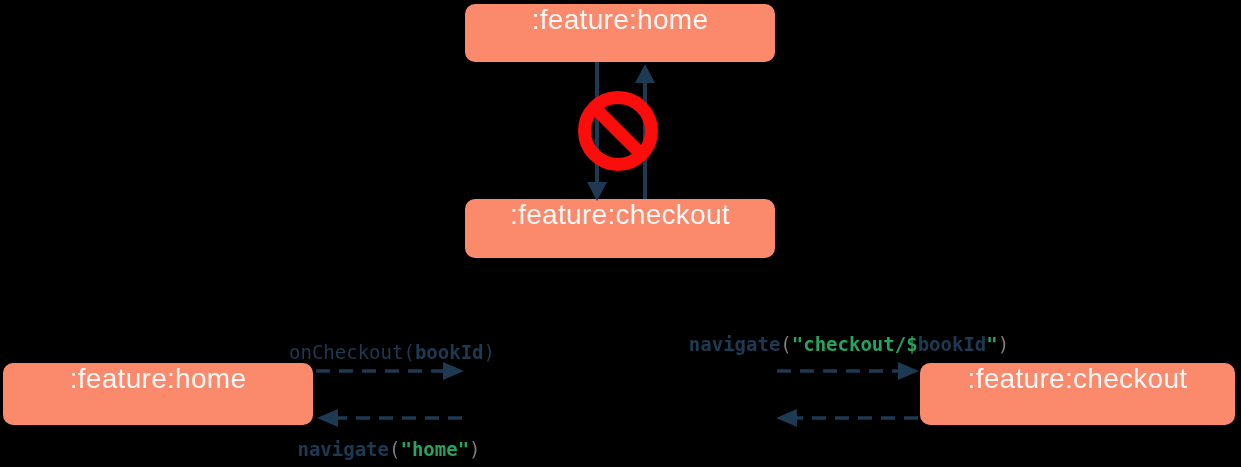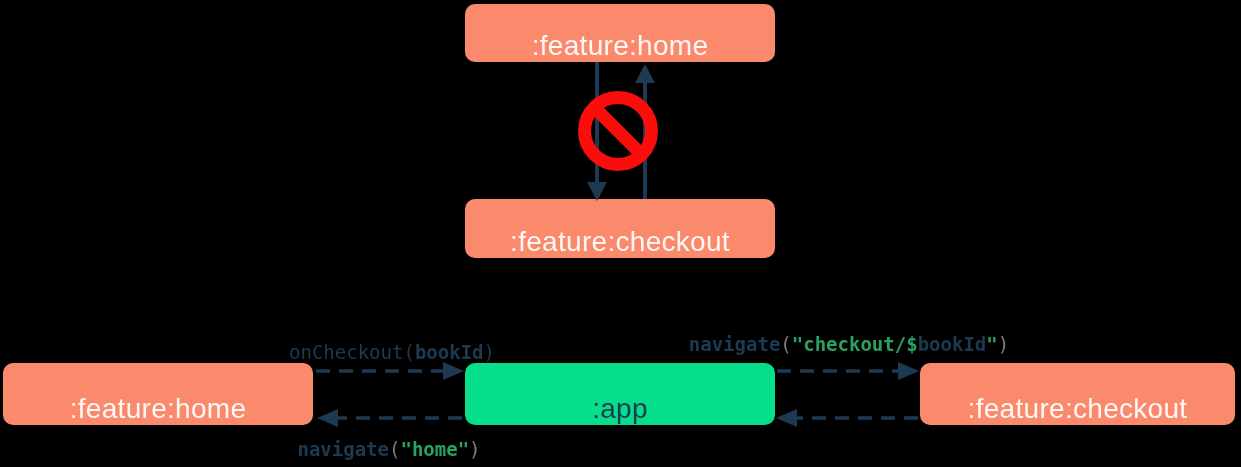--- a/index.html
+++ b/index.html
@@ -9,21 +9,21 @@
     width: 1241px;
     height: 467px;
     background: #000000;
     overflow: hidden;
     font-family: "Liberation Sans", sans-serif;
   }
   .node {
     position: absolute;
     border-radius: 10px;
     display: flex;
-    align-items: flex-end;
+    align-items: flex-start;
     justify-content: center;
     font-size: 28px;
     letter-spacing: 0.3px;
     white-space: nowrap;
   }
   .node-feature { background: #FB8A6D; color: #FEF8F6; }
   .node-app     { background: #05DE8B; color: #1D3A52; font-weight: 500; }
 
   
   #top-home     { left: 465px; top: 4px;   width: 310px; height: 58px; }
@@ -68,23 +68,20 @@
   </div>
 
   <div class="node node-feature" id="top-checkout">
     <span>:feature:checkout</span>
   </div>
 
   <div class="node node-feature" id="bot-home">
     <span>:feature:home</span>
   </div>
 
-  <div class="node node-app" id="bot-app">
-    <span>:app</span>
-  </div>
 
   <div class="node node-feature" id="bot-checkout">
     <span>:feature:checkout</span>
   </div>
 
   <div class="code-label" id="label-on-checkout">
     <span class="cn">onCheckout(</span><span class="cnb">bookId</span><span class="cn">)</span>
   </div>
 
   <div class="code-label" id="label-navigate-checkout">

